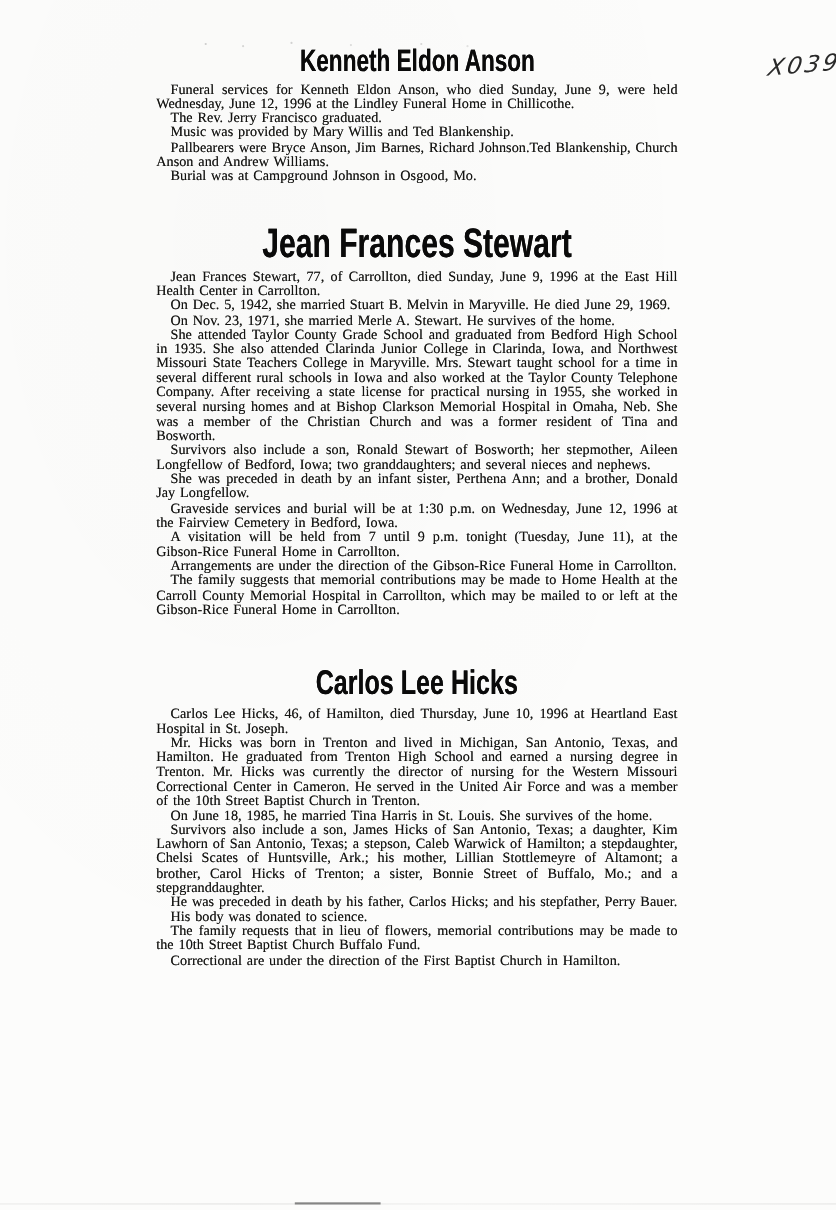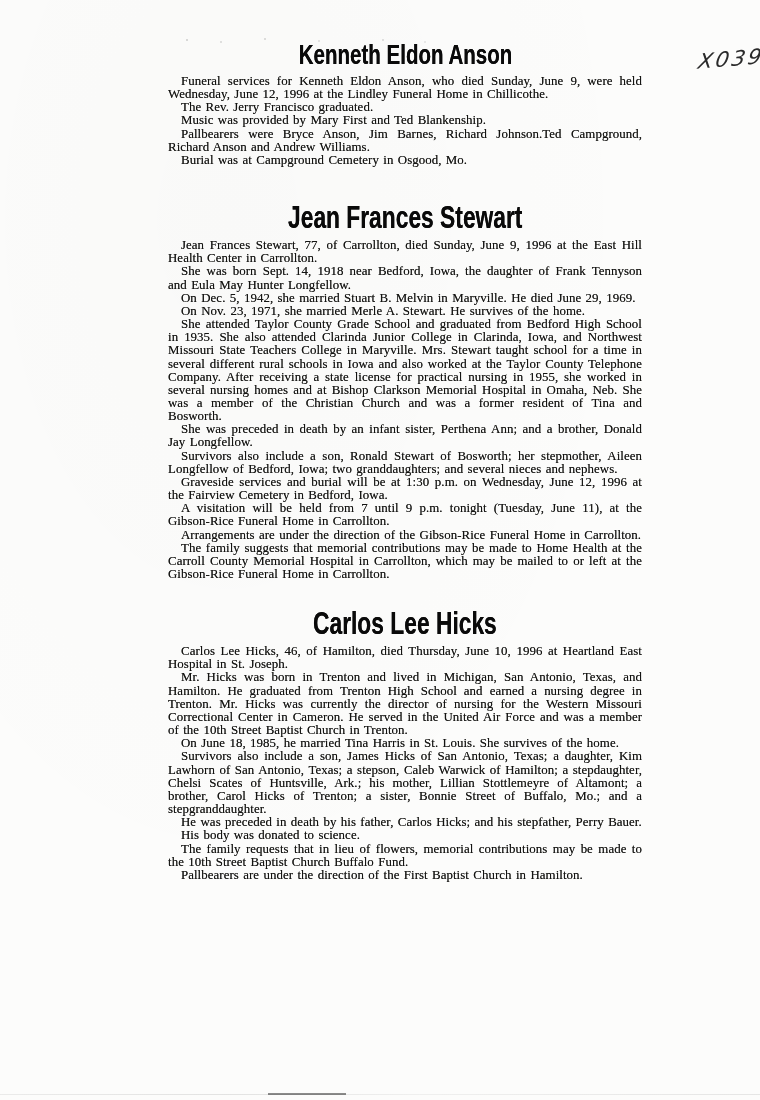--- a/index.html
+++ b/index.html
@@ -15,21 +15,21 @@
   }
   .page {
     position: absolute;
     inset: 0;
     background:
       radial-gradient(ellipse at 30% 20%, rgba(0,0,0,0.012), transparent 60%),
       #fcfcfb;
   }
   .column {
     position: absolute;
-    left: 168px;
+    left: 142px;
     top: 0;
     width: 474px;
   }
   .obit { display: block; }
   .obit-heading {
     margin: 0 0 6px 0;
     text-align: center;
     font-family: "Liberation Sans", sans-serif;
     font-weight: 700;
     color: #0a0a0a;
@@ -39,22 +39,22 @@
     display: inline-block;
     transform: scaleX(0.76) scaleY(1.04);
     transform-origin: 50% 60%;
     white-space: nowrap;
     letter-spacing: 0px;
     text-shadow: 0 0 0.6px rgba(0,0,0,0.9);
   }
   #obit-0 { padding-top: 42px; }
   #obit-0 .obit-heading { font-size: 27px; }
   #obit-1 { margin-top: 36px; }
-  #obit-1 .obit-heading { font-size: 30px; }
-  #obit-2 { margin-top: 28px; }
+  #obit-1 .obit-heading { font-size: 36px; }
+  #obit-2 { margin-top: 46px; }
   #obit-2 .obit-heading { font-size: 30px; }
   .obit-body p {
     margin: 0;
     text-indent: 13px;
     font-family: "Liberation Serif", serif;
     font-size: 12.9px;
     line-height: 13.15px;
     text-align: justify;
     color: #141412;
     letter-spacing: 0.05px;
@@ -118,54 +118,53 @@
 
   <div class="handwritten">X039</div>
 
   <div class="column">
 
     <section class="obit" id="obit-0">
       <h2 class="obit-heading"><span class="squeeze">Kenneth Eldon Anson</span></h2>
       <div class="obit-body">
         <p>Funeral services for Kenneth Eldon Anson, who died Sunday, June 9, were held Wednesday, June 12, 1996 at the Lindley Funeral Home in Chillicothe.</p>
         <p>The Rev. Jerry Francisco graduated.</p>
-        <p>Music was provided by Mary First and Ted Blankenship.</p>
-        <p>Pallbearers were Bryce Anson, Jim Barnes, Richard Johnson.Ted Campground, Richard Anson and Andrew Williams.</p>
-        <p>Burial was at Campground Cemetery in Osgood, Mo.</p>
+        <p>Music was provided by Mary Willis and Ted Blankenship.</p>
+        <p>Pallbearers were Bryce Anson, Jim Barnes, Richard Johnson.Ted Blankenship, Church Anson and Andrew Williams.</p>
+        <p>Burial was at Campground Johnson in Osgood, Mo.</p>
       </div>
     </section>
 
     <section class="obit" id="obit-1">
       <h2 class="obit-heading"><span class="squeeze">Jean Frances Stewart</span></h2>
       <div class="obit-body">
         <p>Jean Frances Stewart, 77, of Carrollton, died Sunday, June 9, 1996 at the East Hill Health Center in Carrollton.</p>
-        <p>She was born Sept. 14, 1918 near Bedford, Iowa, the daughter of Frank Tennyson and Eula May Hunter Longfellow.</p>
         <p>On Dec. 5, 1942, she married Stuart B. Melvin in Maryville. He died June 29, 1969.</p>
         <p>On Nov. 23, 1971, she married Merle A. Stewart. He survives of the home.</p>
         <p>She attended Taylor County Grade School and graduated from Bedford High School in 1935. She also attended Clarinda Junior College in Clarinda, Iowa, and Northwest Missouri State Teachers College in Maryville. Mrs. Stewart taught school for a time in several different rural schools in Iowa and also worked at the Taylor County Telephone Company. After receiving a state license for practical nursing in 1955, she worked in several nursing homes and at Bishop Clarkson Memorial Hospital in Omaha, Neb. She was a member of the Christian Church and was a former resident of Tina and Bosworth.</p>
+        <p>Survivors also include a son, Ronald Stewart of Bosworth; her stepmother, Aileen Longfellow of Bedford, Iowa; two granddaughters; and several nieces and nephews.</p>
         <p>She was preceded in death by an infant sister, Perthena Ann; and a brother, Donald Jay Longfellow.</p>
-        <p>Survivors also include a son, Ronald Stewart of Bosworth; her stepmother, Aileen Longfellow of Bedford, Iowa; two granddaughters; and several nieces and nephews.</p>
         <p>Graveside services and burial will be at 1:30 p.m. on Wednesday, June 12, 1996 at the Fairview Cemetery in Bedford, Iowa.</p>
         <p>A visitation will be held from 7 until 9 p.m. tonight (Tuesday, June 11), at the Gibson-Rice Funeral Home in Carrollton.</p>
         <p>Arrangements are under the direction of the Gibson-Rice Funeral Home in Carrollton.</p>
         <p>The family suggests that memorial contributions may be made to Home Health at the Carroll County Memorial Hospital in Carrollton, which may be mailed to or left at the Gibson-Rice Funeral Home in Carrollton.</p>
       </div>
     </section>
 
     <section class="obit" id="obit-2">
       <h2 class="obit-heading"><span class="squeeze">Carlos Lee Hicks</span></h2>
       <div class="obit-body">
         <p>Carlos Lee Hicks, 46, of Hamilton, died Thursday, June 10, 1996 at Heartland East Hospital in St. Joseph.</p>
         <p>Mr. Hicks was born in Trenton and lived in Michigan, San Antonio, Texas, and Hamilton. He graduated from Trenton High School and earned a nursing degree in Trenton. Mr. Hicks was currently the director of nursing for the Western Missouri Correctional Center in Cameron. He served in the United Air Force and was a member of the 10th Street Baptist Church in Trenton.</p>
         <p>On June 18, 1985, he married Tina Harris in St. Louis. She survives of the home.</p>
         <p>Survivors also include a son, James Hicks of San Antonio, Texas; a daughter, Kim Lawhorn of San Antonio, Texas; a stepson, Caleb Warwick of Hamilton; a stepdaughter, Chelsi Scates of Huntsville, Ark.; his mother, Lillian Stottlemeyre of Altamont; a brother, Carol Hicks of Trenton; a sister, Bonnie Street of Buffalo, Mo.; and a stepgranddaughter.</p>
         <p>He was preceded in death by his father, Carlos Hicks; and his stepfather, Perry Bauer.</p>
         <p>His body was donated to science.</p>
         <p>The family requests that in lieu of flowers, memorial contributions may be made to the 10th Street Baptist Church Buffalo Fund.</p>
-        <p>Pallbearers are under the direction of the First Baptist Church in Hamilton.</p>
+        <p>Correctional are under the direction of the First Baptist Church in Hamilton.</p>
       </div>
     </section>
 
   </div>
 
   <div class="scan-line"></div>
   <div class="scan-line-dark"></div>
 
 </div>
 

